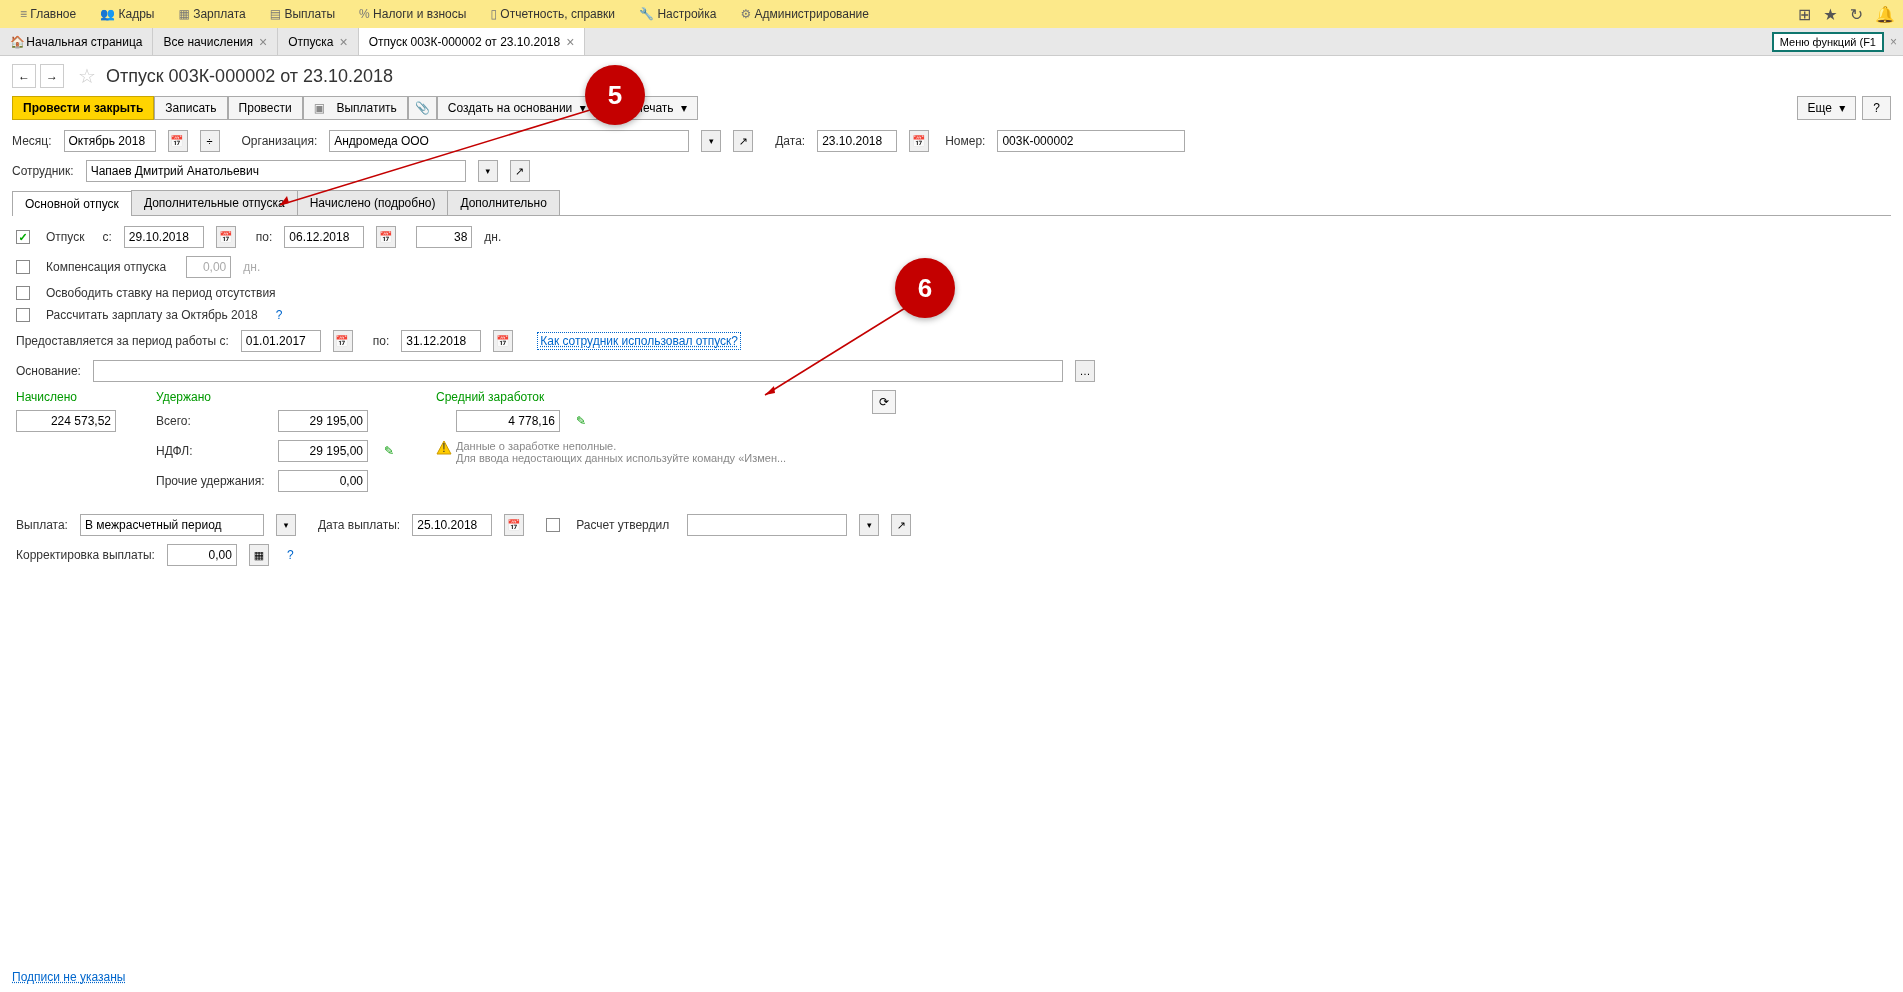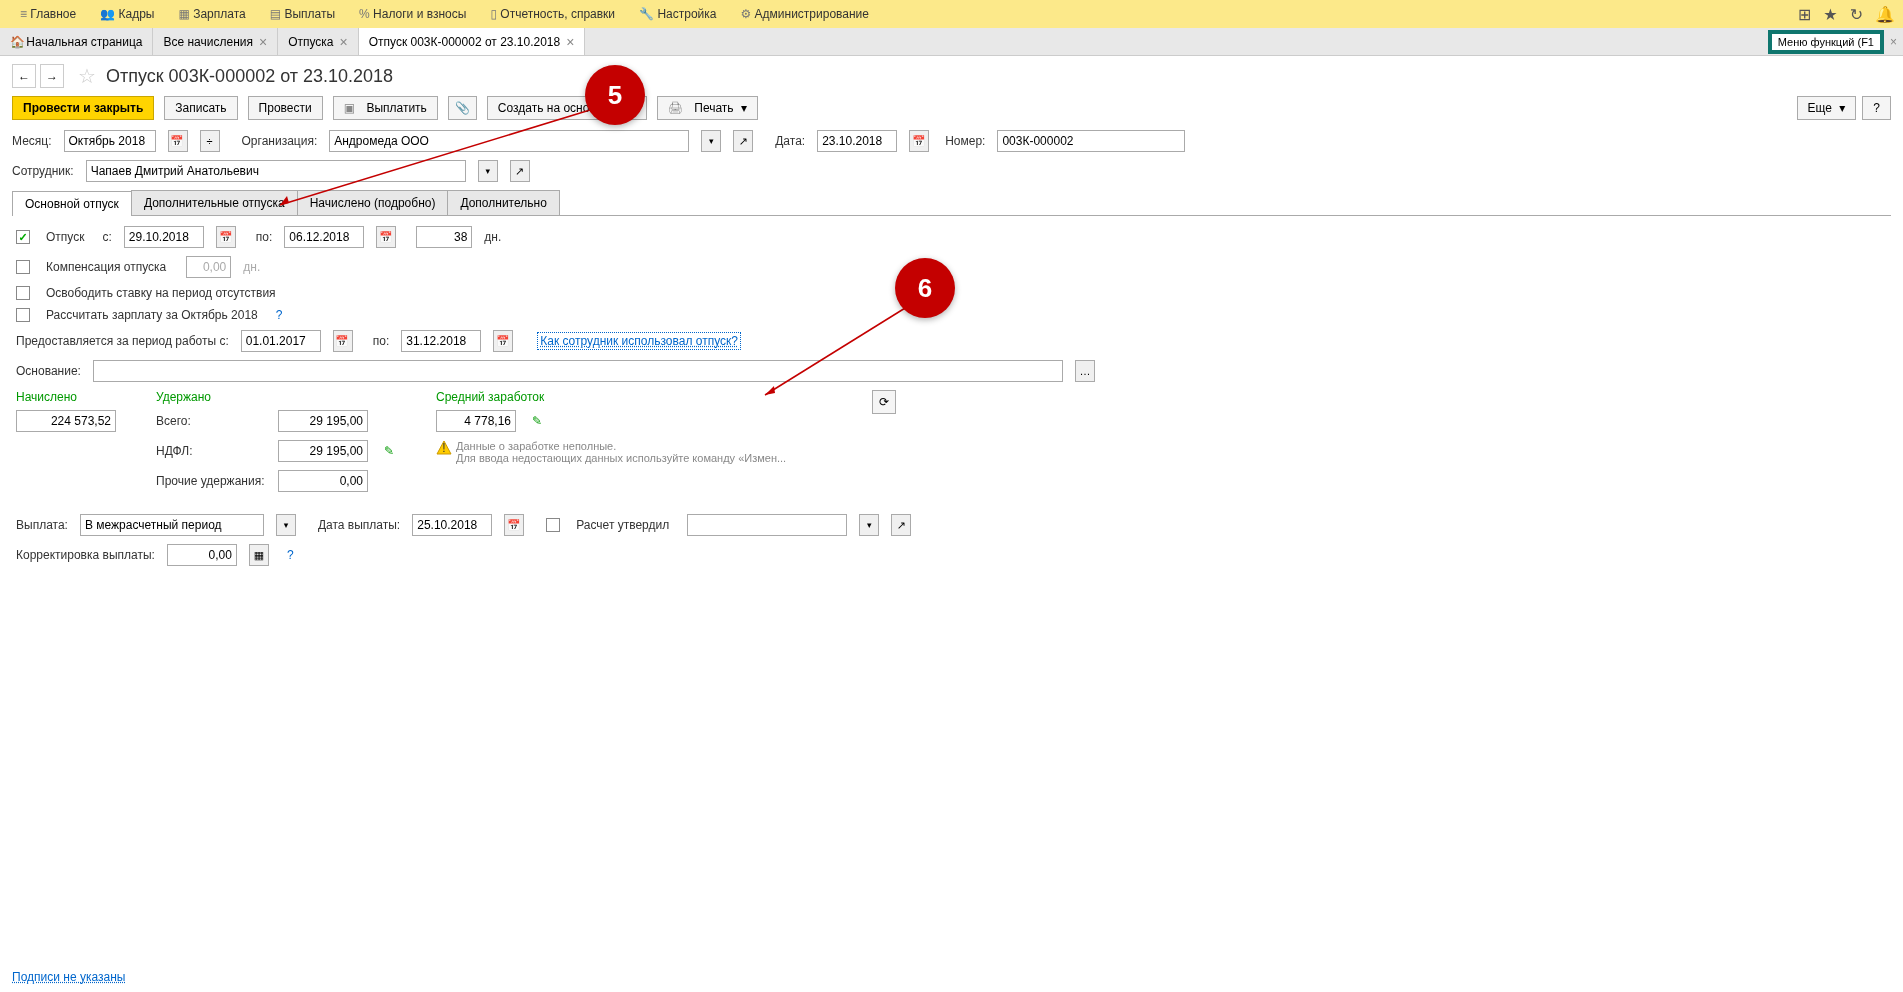--- a/index.html
+++ b/index.html
@@ -7,28 +7,28 @@
 .top-menu { background: #fce98a; height: 28px; display: flex; align-items: center; padding: 0 8px; position: relative; }
 .top-menu-item { display: flex; align-items: center; padding: 0 12px; cursor: pointer; color: #333; height: 100%; }
 .top-right-icons { position: absolute; right: 8px; display: flex; gap: 12px; align-items: center; }
 .top-right-icons span { cursor: pointer; font-size: 16px; color: #555; }
 
 .tab-bar { background: #e8e8e8; height: 28px; display: flex; align-items: center; border-bottom: 1px solid #ccc; position: relative; }
 .tab { display: flex; align-items: center; padding: 0 10px; height: 100%; border-right: 1px solid #ccc; background: #e8e8e8; cursor: pointer; }
 .tab.active { background: #fff; }
 .tab-close { margin-left: 6px; color: #888; font-size: 14px; cursor: pointer; line-height: 1; }
 .tab-bar-right { position: absolute; right: 0; display: flex; align-items: center; height: 100%; }
-.tab-bar-right .menu-label { background: #fff; border: 4px solid #0f766e; padding: 2px 6px; font-size: 11px; }
+.tab-bar-right .menu-label { background: #fff; border: 2px solid #0f766e; padding: 2px 6px; font-size: 11px; }
 
 .page-header { display: flex; align-items: center; padding: 8px 12px 4px; }
 .nav-btn { width: 24px; height: 24px; border: 1px solid #ccc; background: #fff; margin-right: 4px; display: flex; align-items: center; justify-content: center; cursor: pointer; }
 .star { margin: 0 10px; color: #ccc; font-size: 20px; cursor: pointer; }
 .page-title { font-size: 18px; color: #333; }
 
-.toolbar { display: flex; align-items: center; gap: 10px; padding: 4px 12px 10px; position: relative; }
+.toolbar { display: flex; align-items: center; gap: 0; padding: 4px 12px 10px; position: relative; }
 .btn { border: 1px solid #aaa; background: #f5f5f5; padding: 4px 10px; cursor: pointer; display: inline-flex; align-items: center; gap: 4px; height: 24px; }
 .btn.primary { background: #ffd400; border-color: #c9a600; font-weight: bold; }
 .btn.icon-only { padding: 4px 6px; }
 .toolbar-right { position: absolute; right: 12px; display: flex; gap: 6px; }
 
 .form-area { padding: 0 12px; }
 .form-row { display: flex; align-items: center; margin-bottom: 8px; gap: 12px; }
 .label { color: #333; }
 .input { border: 1px solid #aaa; padding: 2px 4px; height: 22px; background: #fff; }
 .input-btn { border: 1px solid #aaa; background: #f0f0f0; width: 20px; height: 22px; display: inline-flex; align-items: center; justify-content: center; cursor: pointer; font-size: 11px; }
@@ -229,21 +229,21 @@
           <span class="edit-pencil">✎</span>
         </div>
         <div class="form-row">
           <span class="label" style="width:110px">Прочие удержания:</span>
           <input class="input num-input" style="width: 90px;" value="0,00">
         </div>
       </div>
       <div style="width:460px;position:relative">
         <div class="link-green">Средний заработок</div>
         <div class="form-row" style="margin-top:6px">
-          <input class="input num-input" style="width: 80px;" value="4 778,16">
+          <input class="input num-input" style="width: 104px; margin-left: 20px;" value="4 778,16">
           <span class="edit-pencil">✎</span>
         </div>
         <div style="display:flex;margin-top:8px">
           <span class="warn-icon">
             <svg viewBox="0 0 16 16">
                 <polygon points="8,1 15,14 1,14" fill="#ffcc00" stroke="#cc9900"></polygon>
                 <text x="8" y="12" text-anchor="middle" font-size="10" fill="#333">!</text>
               </svg>
           </span>
           <div>

